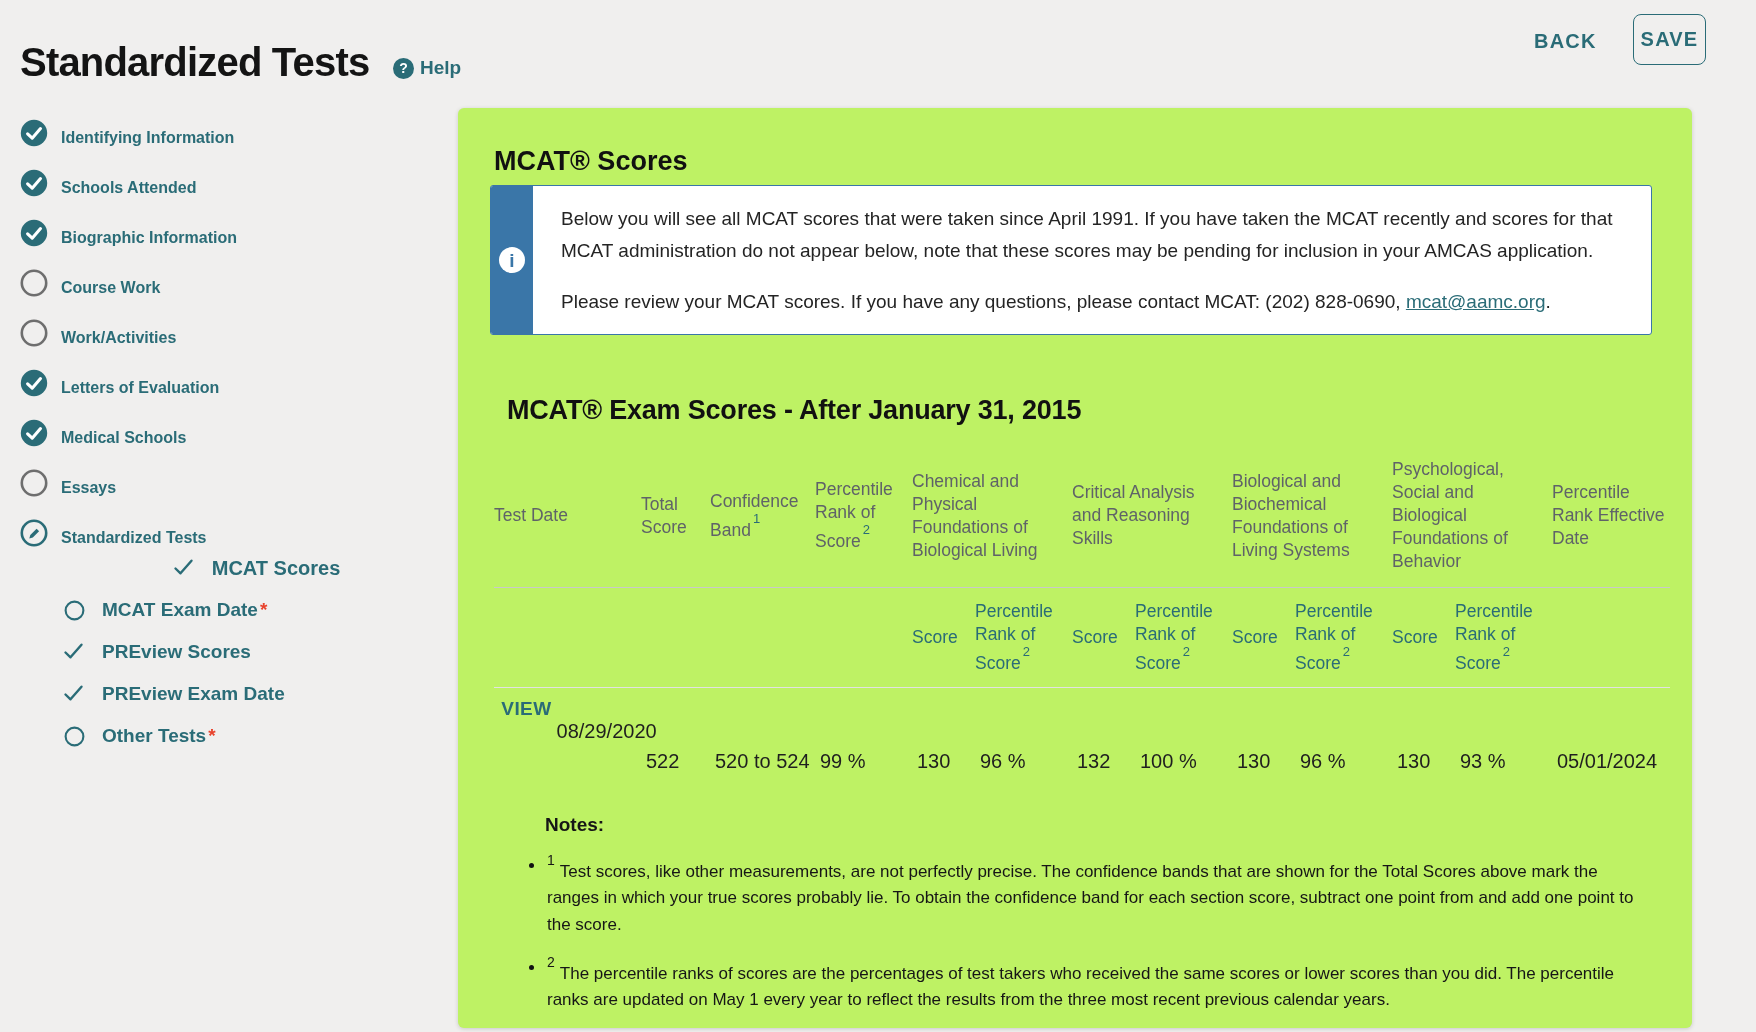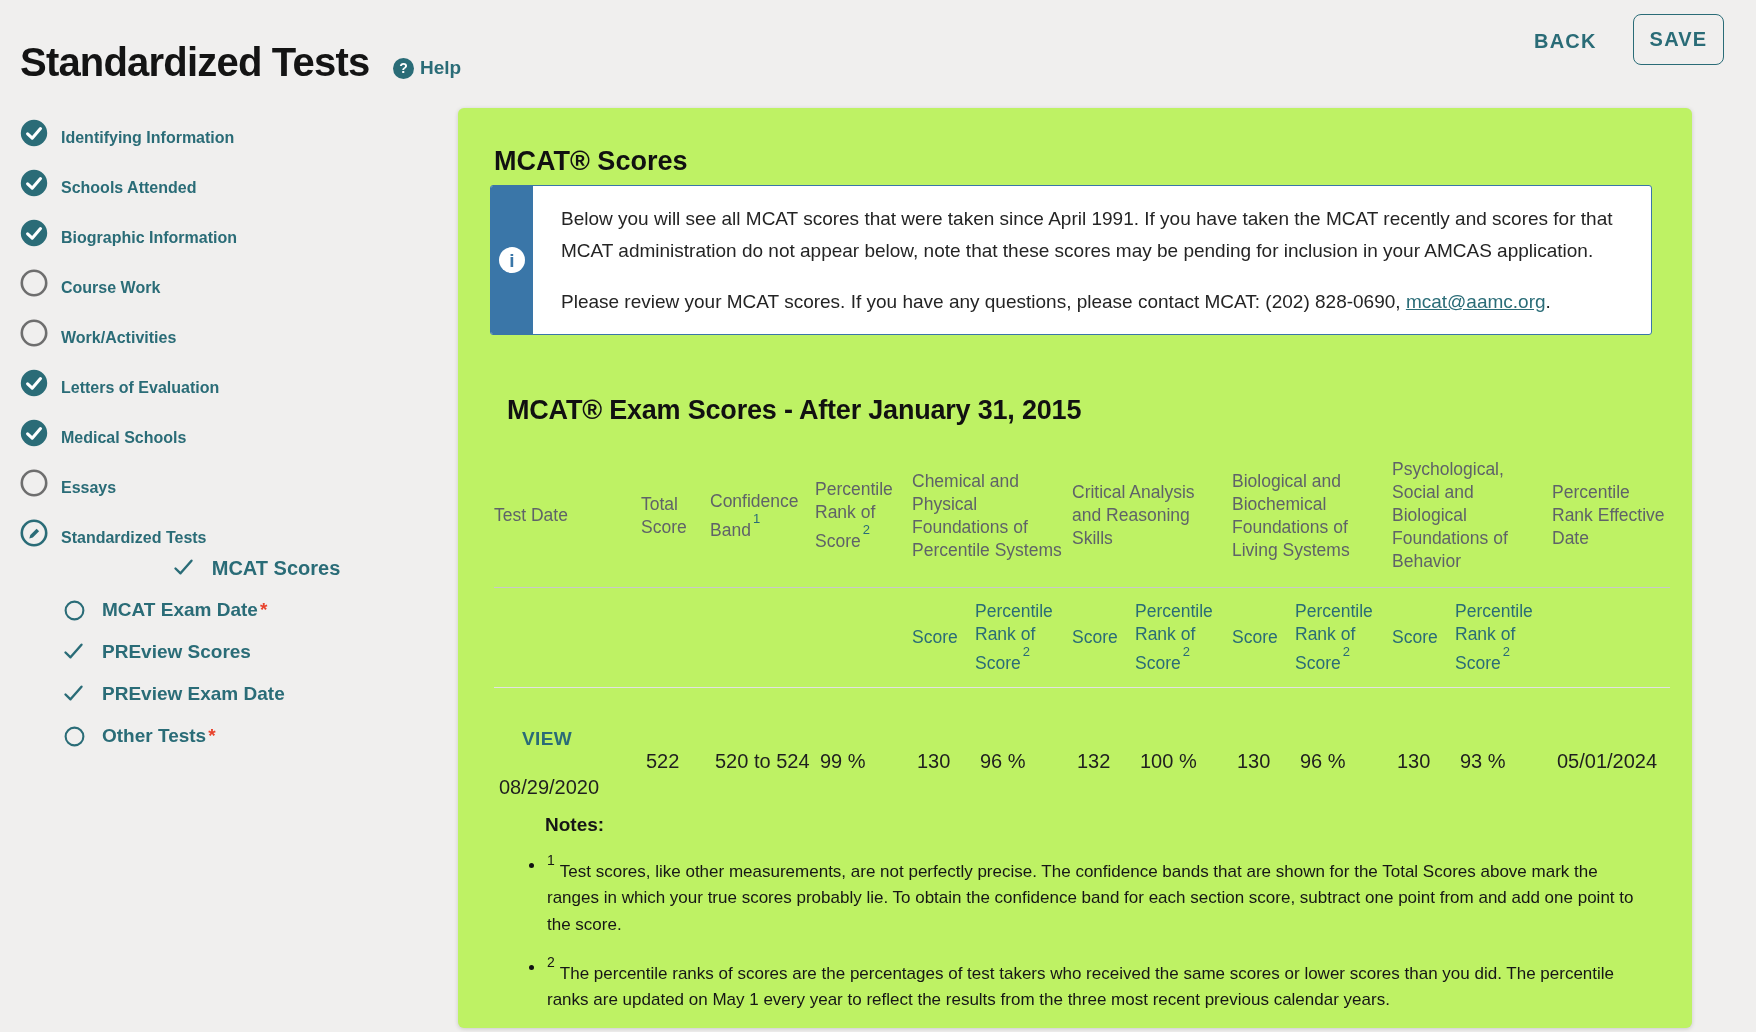--- a/index.html
+++ b/index.html
@@ -23,21 +23,21 @@
     width:21px;height:21px;border-radius:50%;background:#2a6c77;color:#fff;
     font-size:14px;font-weight:700;display:flex;align-items:center;justify-content:center;
   }
   .back-button{
     position:absolute;left:1528px;top:26px;height:30px;
     background:none;border:none;cursor:pointer;
     color:#2a6c77;font-size:20px;font-weight:600;letter-spacing:1.2px;
     font-family:"Liberation Sans", sans-serif;
   }
   .save-button{
-    position:absolute;left:1633px;top:14px;width:91px;height:51px;
+    position:absolute;left:1633px;top:14px;width:73px;height:51px;
     background:transparent;border:1.5px solid #2a6c77;border-radius:8px;cursor:pointer;
     color:#2a6c77;font-size:20px;font-weight:600;letter-spacing:1.2px;
     font-family:"Liberation Sans", sans-serif;
   }
   
   .sidebar{position:absolute;left:20px;top:97px;width:430px;}
   .nav-item{
     height:50px;display:flex;align-items:flex-end;gap:13px;cursor:pointer;
     color:#2a6c77;font-size:16px;font-weight:600;
   }
@@ -92,21 +92,21 @@
     align-items:center;min-height:62px;padding:12px 0;
     border-bottom:1px solid #e2e2e2;
     color:#2a6c77;font-size:17.5px;line-height:23px;
   }
   .span2{grid-column:span 2;}
   .fn{
     color:#2a6c77;font-size:13px;font-weight:400;
     position:relative;top:-6px;margin-left:2px;cursor:pointer;
   }
   .t-data{align-items:center;min-height:135px;padding:6px 0 8px;color:#1f1f1f;font-size:20px;}
-  .cell-testdate{align-self:stretch;display:flex;flex-direction:column;justify-content:center;}
+  .cell-testdate{align-self:stretch;display:flex;flex-direction:row;justify-content:center;}
   .view-link{color:#2a6c77;font-weight:600;font-size:19px;letter-spacing:0.4px;margin:4px 0 0 28px;cursor:pointer;text-decoration:none;}
   .testdate-val{margin:26px 0 0 5px;}
   .val{padding-left:5px;line-height:26px;}
   
   .notes{position:absolute;left:87px;top:706px;width:1108px;color:#161616;}
   .notes-title{margin:0;font-size:19px;font-weight:700;}
   .notes-list{list-style:none;margin:16px 0 0 0;padding:0;}
   .notes-list li{position:relative;margin:0 0 16px 0;padding-left:2px;font-size:17px;line-height:26.5px;}
   .notes-list li::before{
     content:"";position:absolute;left:-16px;top:11px;width:5px;height:5px;border-radius:50%;background:#111;
@@ -260,21 +260,21 @@
 
   <h2 class="section-title">MCAT® Exam Scores - After January 31, 2015</h2>
 
   <div class="score-table">
 
     <div class="t-row t-head1">
       <div>Test Date</div>
       <div>Total Score</div>
       <div><span>Confidence Band</span><sup class="fn">1</sup></div>
       <div><span>Percentile Rank of Score</span><sup class="fn">2</sup></div>
-      <div class="span2">Chemical and Physical Foundations of Percentile Systems</div>
+      <div class="span2">Chemical and Physical Foundations of Biological Living</div>
       <div class="span2">Critical Analysis and Reasoning Skills</div>
       <div class="span2">Biological and Biochemical Foundations of Living Systems</div>
       <div class="span2">Psychological, Social and Biological Foundations of Behavior</div>
       <div>Percentile Rank Effective Date</div>
     </div>
 
     <div class="t-row t-head2">
       <div></div>
         <div></div>
         <div></div>

